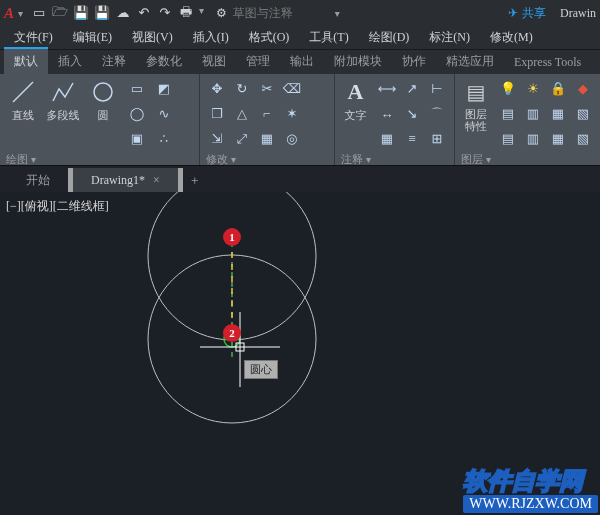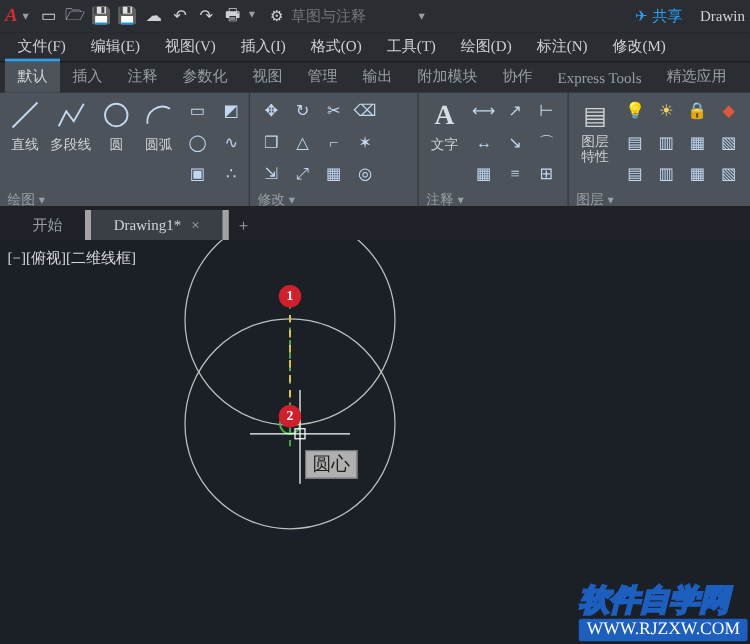--- a/index.html
+++ b/index.html
@@ -47,21 +47,21 @@
   
   .doc-tabs{height:26px;background:#1f2329;display:flex;align-items:flex-end;padding:0 8px;gap:0;}
   .doc-tab{padding:4px 18px;color:var(--text-dim);background:#1f2329;height:24px;display:flex;align-items:center;gap:8px;border-right:5px solid #a3a3a3;}
   .doc-tab.active{background:#3a3f46;color:var(--text);margin-top:22px;}
   .doc-plus{width:24px;height:24px;display:flex;align-items:center;justify-content:center;color:var(--text-dim);}
   
   .canvas{position:relative;height:323px;background:#1b1f26;padding-left:28px;}
   .vp-label{position:absolute;top:6px;left:6px;color:#d8d8d8;font-size:12px;}
   svg.draw{position:absolute;top:0;left:0;}
   .marker{position:absolute;width:18px;height:18px;border-radius:50%;background:var(--red);color:#fff;font-size:11px;display:flex;align-items:center;justify-content:center;font-weight:bold;}
-  .tooltip{position:absolute;background:#b0b0b0;color:#222;padding:1px 5px;font-size:15px;border:1px solid #777;}
+  .tooltip{position:absolute;background:#b0b0b0;color:#222;padding:1px 5px;font-size:11px;border:1px solid #777;}
   .watermark{position:absolute;right:2px;bottom:2px;}
   .watermark .cn{font-size:24px;font-weight:bold;color:#fff;-webkit-text-stroke:2px #1c5fbf;font-style:italic;}
   .watermark .en{font-size:14px;color:#fff;background:#1c5fbf;padding:1px 6px;border-radius:2px;display:inline-block;margin-top:-2px;}
   .tri{font-size:10px;color:var(--text-dim);}
 </style>
 </head>
 <body>
 
 <div class="titlebar">
   <span class="logo">A</span>
@@ -104,22 +104,22 @@
 <div class="ribbon-tabs">
   <span class="active">默认</span>
   <span>插入</span>
   <span>注释</span>
   <span>参数化</span>
   <span>视图</span>
   <span>管理</span>
   <span>输出</span>
   <span>附加模块</span>
   <span>协作</span>
+  <span>精选应用</span>
   <span>Express Tools</span>
-  <span>精选应用</span>
 </div>
 
 <div class="ribbon">
 
   <div class="panel" style="width:200px">
     <div class="panel-body">
       <div class="big-btn">
         <span class="icon">
             <svg width="26" height="26">
               <line x1="3" y1="23" x2="23" y2="3" stroke="#c2d7f0" stroke-width="1.5"></line>
@@ -135,28 +135,20 @@
           </span>
         <span class="lbl">多段线</span>
       </div>
       <div class="big-btn">
         <span class="icon">
             <svg width="26" height="26">
               <circle cx="13" cy="13" r="9" fill="none" stroke="#c2d7f0" stroke-width="1.5"></circle>
             </svg>
           </span>
         <span class="lbl">圆</span>
-      </div>
-      <div class="big-btn">
-        <span class="icon">
-            <svg width="26" height="26">
-              <path d="M4 20 A 12 12 0 0 1 22 8" fill="none" stroke="#c2d7f0" stroke-width="1.5"></path>
-            </svg>
-          </span>
-        <span class="lbl">圆弧</span>
       </div>
       <div class="mini-grid2">
         <span class="mini">▭</span>
         <span class="mini">◩</span>
         <span class="mini">◯</span>
         <span class="mini">∿</span>
         <span class="mini">▣</span>
         <span class="mini">∴</span>
       </div>
     </div>

